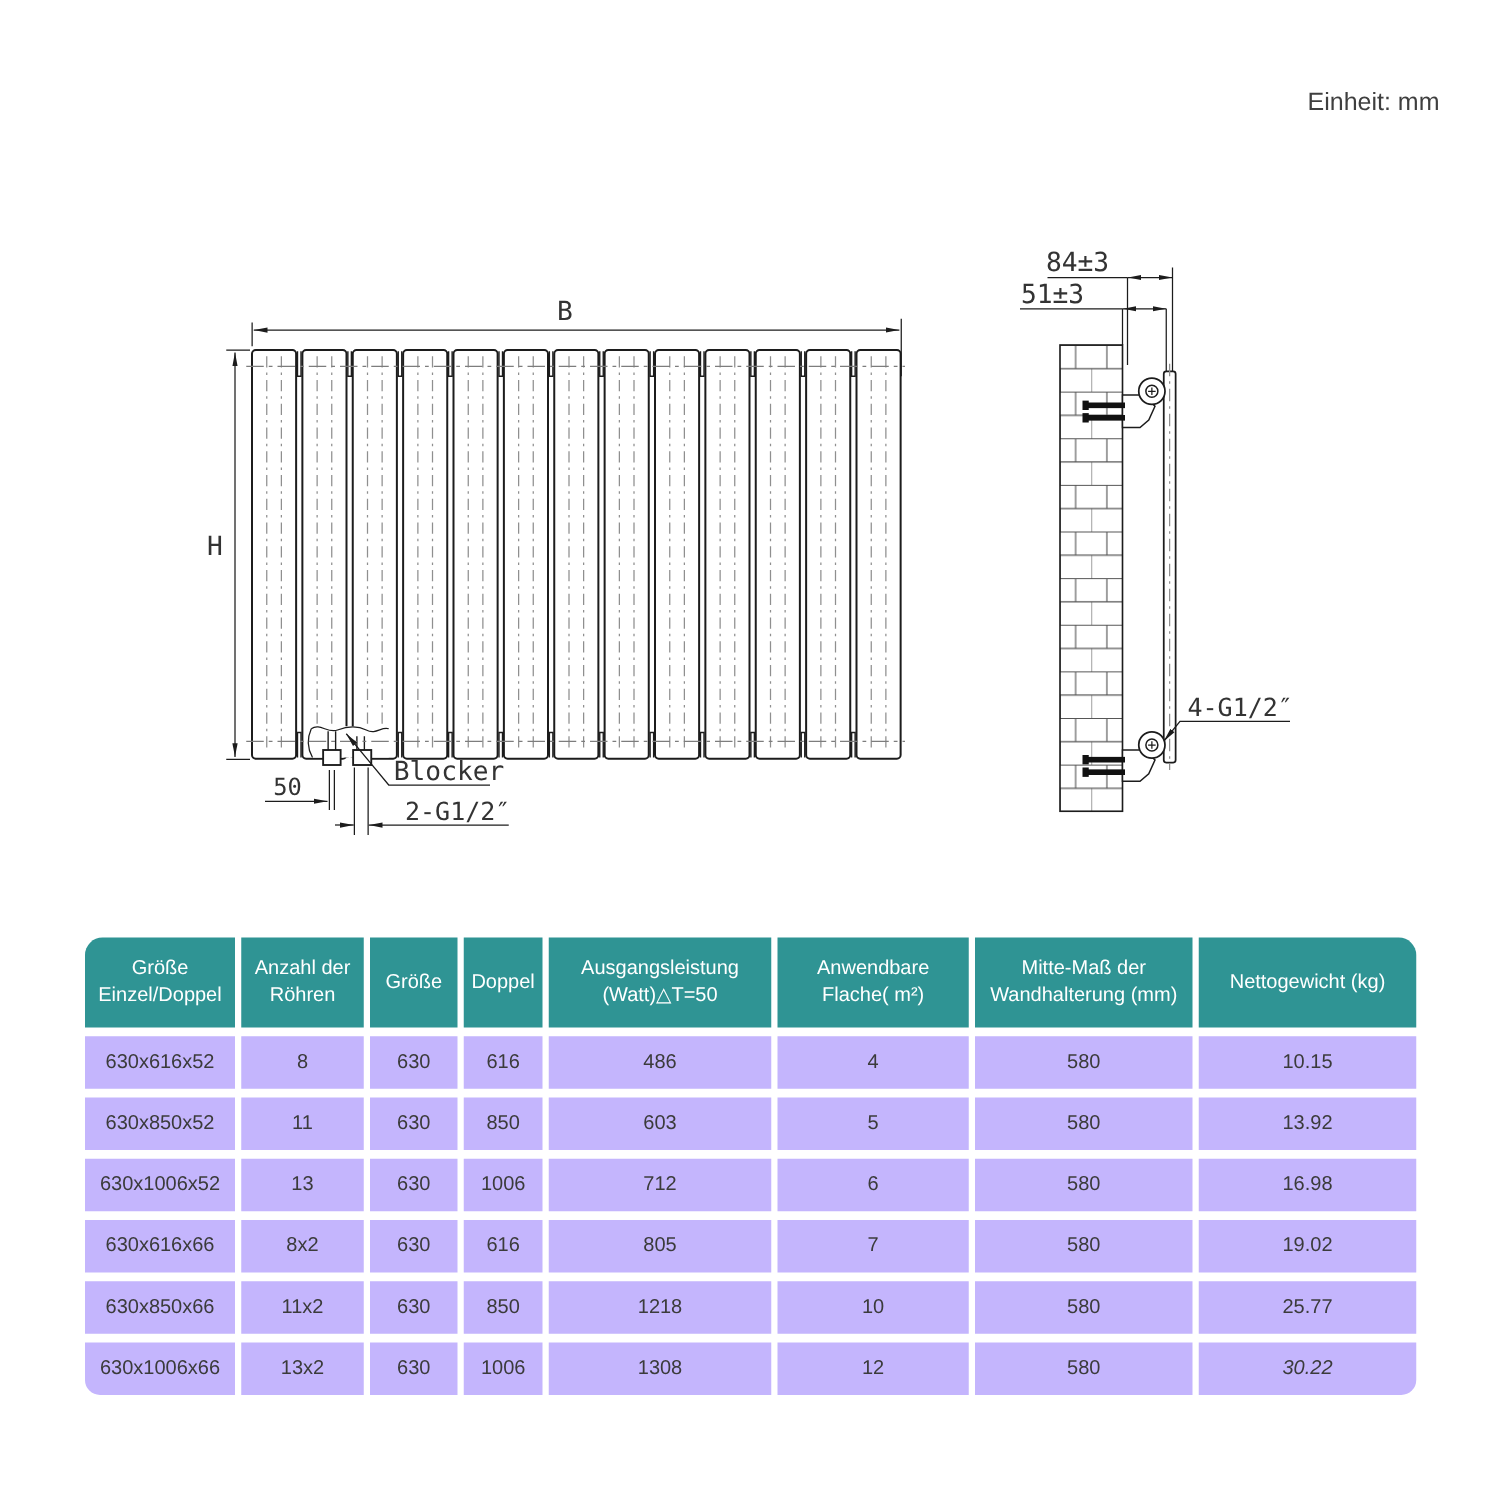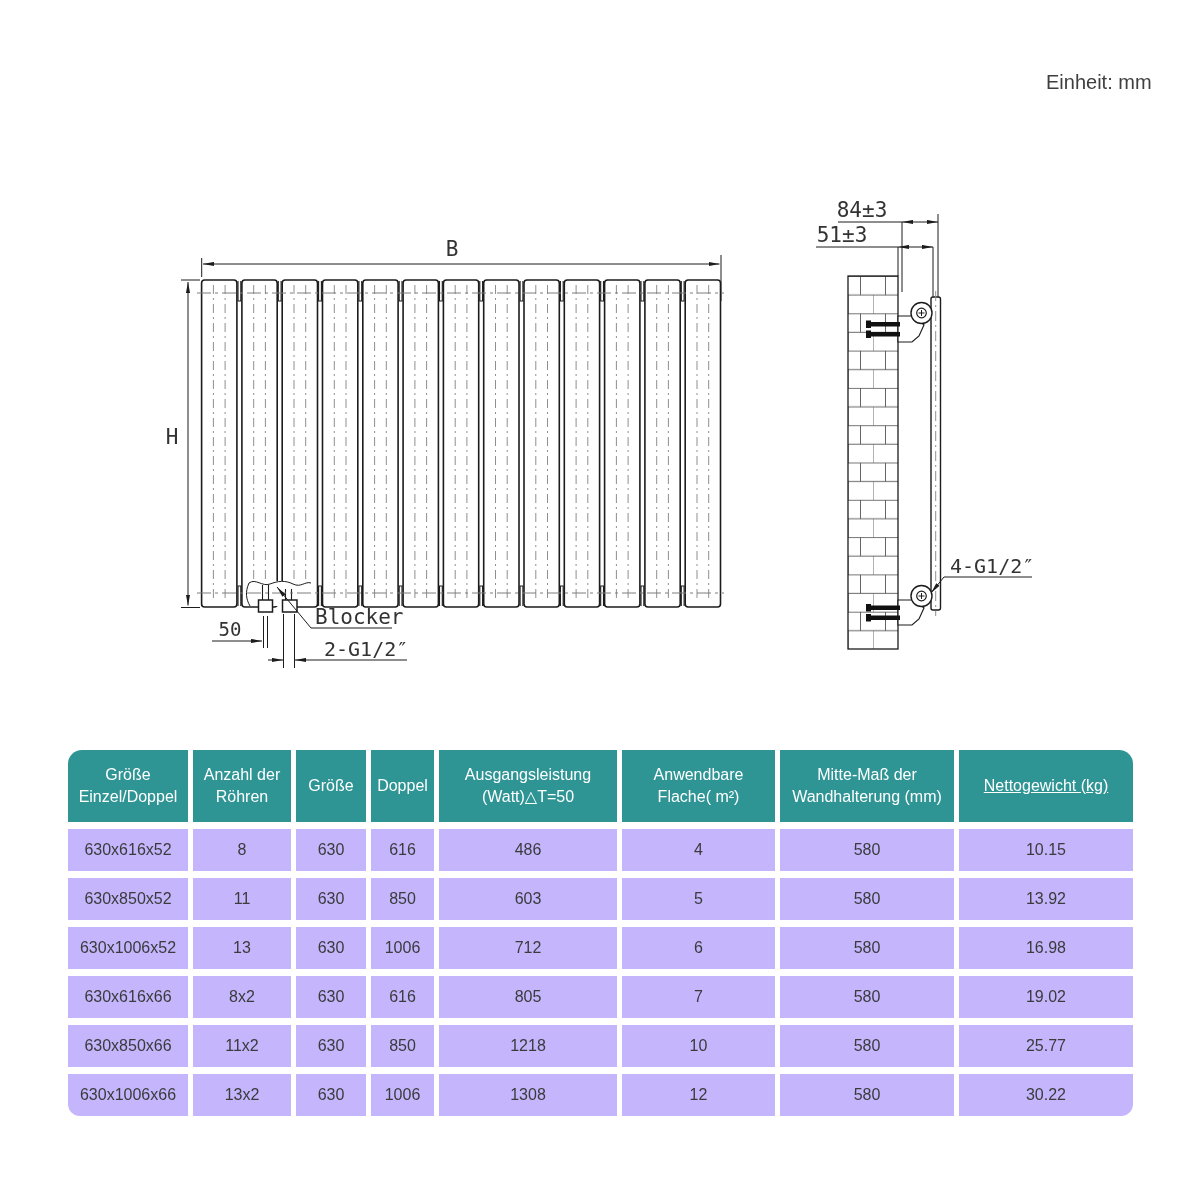--- a/index.html
+++ b/index.html
@@ -6,25 +6,25 @@
   .page{position:relative;width:1196px;height:1200px;background:#ffffff;overflow:hidden;
         font-family:"Liberation Sans",sans-serif;}
   .unit-note{position:absolute;left:1046px;top:71px;font-size:20px;color:#3f3f3f;}
   .drawing-svg{position:absolute;left:0;top:0;}
   .cad-text{font-family:"DejaVu Sans Mono",monospace;fill:#333;}
   .spec-table{position:absolute;left:63px;top:743px;border-collapse:separate;border-spacing:5px 7px;
               table-layout:fixed;width:1075px;}
   .spec-table th{background:#2F9494;color:#fff;font-weight:400;font-size:16px;line-height:1.4;
                  height:72px;padding:0 2px;vertical-align:middle;text-align:center;}
   .spec-table th:first-child{border-top-left-radius:14px;text-align:center;}
-  .spec-table th:last-child{border-top-right-radius:14px;text-decoration:underline;}
+  .spec-table th:last-child{border-top-right-radius:14px;}
   .spec-table td{background:#c4b5fd;color:#3b3b3b;font-size:16px;height:42px;
                  text-align:center;vertical-align:middle;padding:0 2px;}
   .spec-table tbody tr:last-child td:first-child{border-bottom-left-radius:12px;}
-  .spec-table tbody tr:last-child td:last-child{border-bottom-right-radius:12px;}
+  .spec-table tbody tr:last-child td:last-child{border-bottom-right-radius:12px;font-style:italic;}
   .hl:empty{display:none;}
 </style>
 </head>
 <body>
 
 <div class="page">
 
   <div class="unit-note">Einheit: mm</div>
 
   <svg class="drawing-svg" width="1200" height="700" viewBox="0 0 1200 700">

